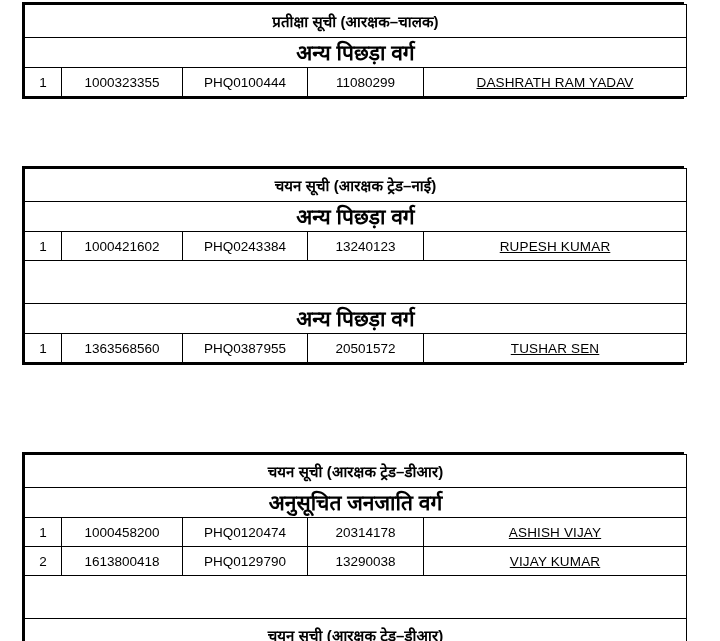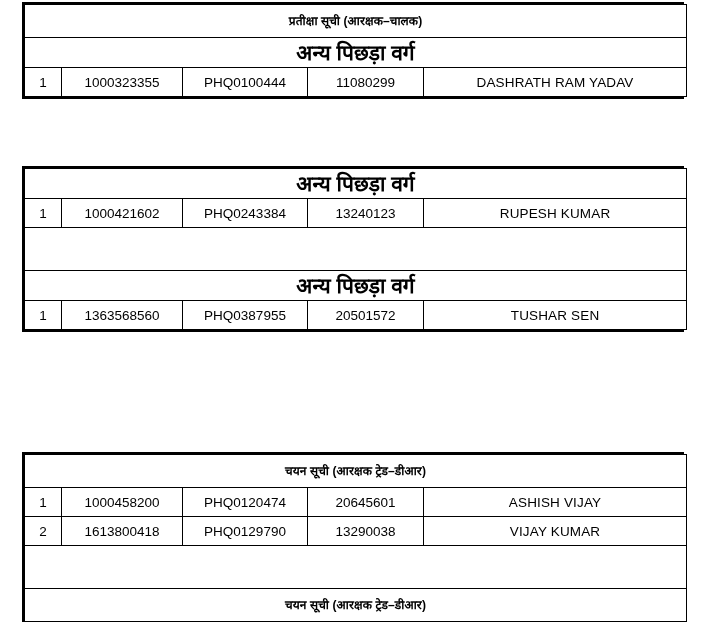--- a/index.html
+++ b/index.html
@@ -61,21 +61,21 @@
   
   .row-title td,
   .row-category td {
     text-align: center;
     font-weight: 700;
     font-family: "Liberation Sans", "DejaVu Sans", sans-serif;
   }
 
   .row-title td {
     height: 32px;
-    font-size: 12px;
+    font-size: 15px;
     letter-spacing: 0.1px;
   }
 
   .row-category td {
     height: 29px;
     font-size: 21px;
   }
 
   .title-text,
   .category-text {
@@ -93,20 +93,21 @@
     white-space: nowrap;
     overflow: hidden;
   }
 
   .cell-sno {
     font-size: 12.5px;
   }
 
   .cell-name {
     letter-spacing: 0.15px;
+    text-decoration: underline;
   }
 
   
   .row-spacer td {
     height: 42px;
   }
 
   
   #block-1 { top: 2px; }
   #block-2 { top: 166px; }
@@ -156,20 +157,25 @@
   <div class="list-block" id="block-2">
     <table class="list-table">
       <colgroup>
         <col class="c-sno">
           <col class="c-app">
           <col class="c-roll">
           <col class="c-ref">
           <col class="c-name">
       </colgroup>
       <tbody>
+        <tr class="row-title">
+          <td colspan="5">
+            <span class="title-text">चयन सूची (आरक्षक ट्रेड–नाई)</span>
+          </td>
+        </tr>
         <tr class="row-category">
           <td colspan="5">
             <span class="category-text">अन्य पिछड़ा वर्ग</span>
           </td>
         </tr>
         <tr class="row-data">
           <td class="cell-sno">1</td>
           <td class="cell-app">1000421602</td>
           <td class="cell-roll">PHQ0243384</td>
           <td class="cell-ref">13240123</td>
@@ -202,25 +208,30 @@
           <col class="c-roll">
           <col class="c-ref">
           <col class="c-name">
       </colgroup>
       <tbody>
         <tr class="row-title">
           <td colspan="5">
             <span class="title-text">चयन सूची (आरक्षक ट्रेड–डीआर)</span>
           </td>
         </tr>
+        <tr class="row-category">
+          <td colspan="5">
+            <span class="category-text">अनुसूचित जनजाति वर्ग</span>
+          </td>
+        </tr>
         <tr class="row-data">
           <td class="cell-sno">1</td>
           <td class="cell-app">1000458200</td>
           <td class="cell-roll">PHQ0120474</td>
-          <td class="cell-ref">20645601</td>
+          <td class="cell-ref">20314178</td>
           <td class="cell-name">ASHISH VIJAY</td>
         </tr>
         <tr class="row-data">
           <td class="cell-sno">2</td>
           <td class="cell-app">1613800418</td>
           <td class="cell-roll">PHQ0129790</td>
           <td class="cell-ref">13290038</td>
           <td class="cell-name">VIJAY KUMAR</td>
         </tr>
         <tr class="row-spacer">

